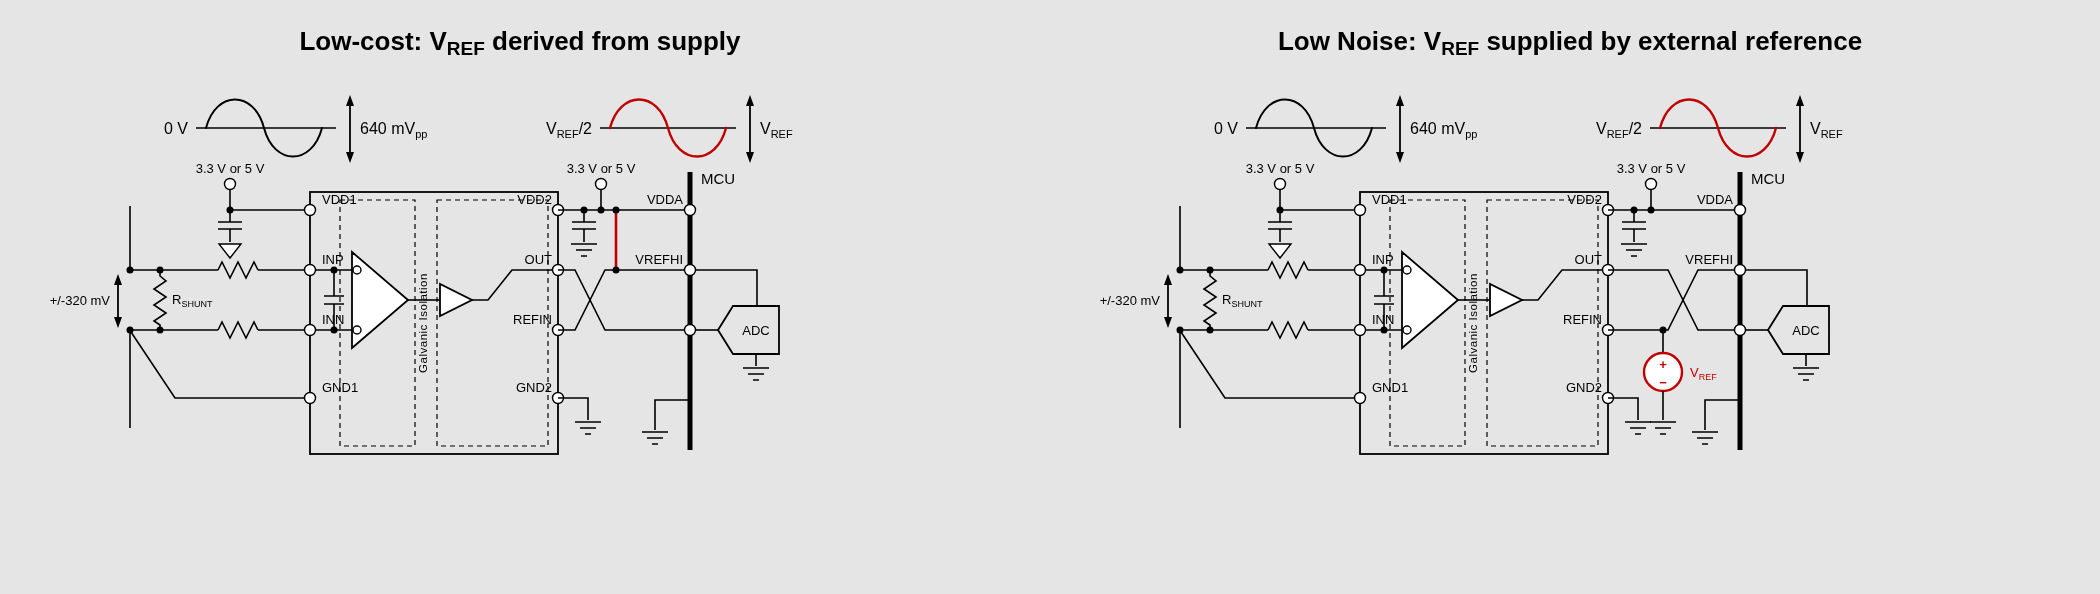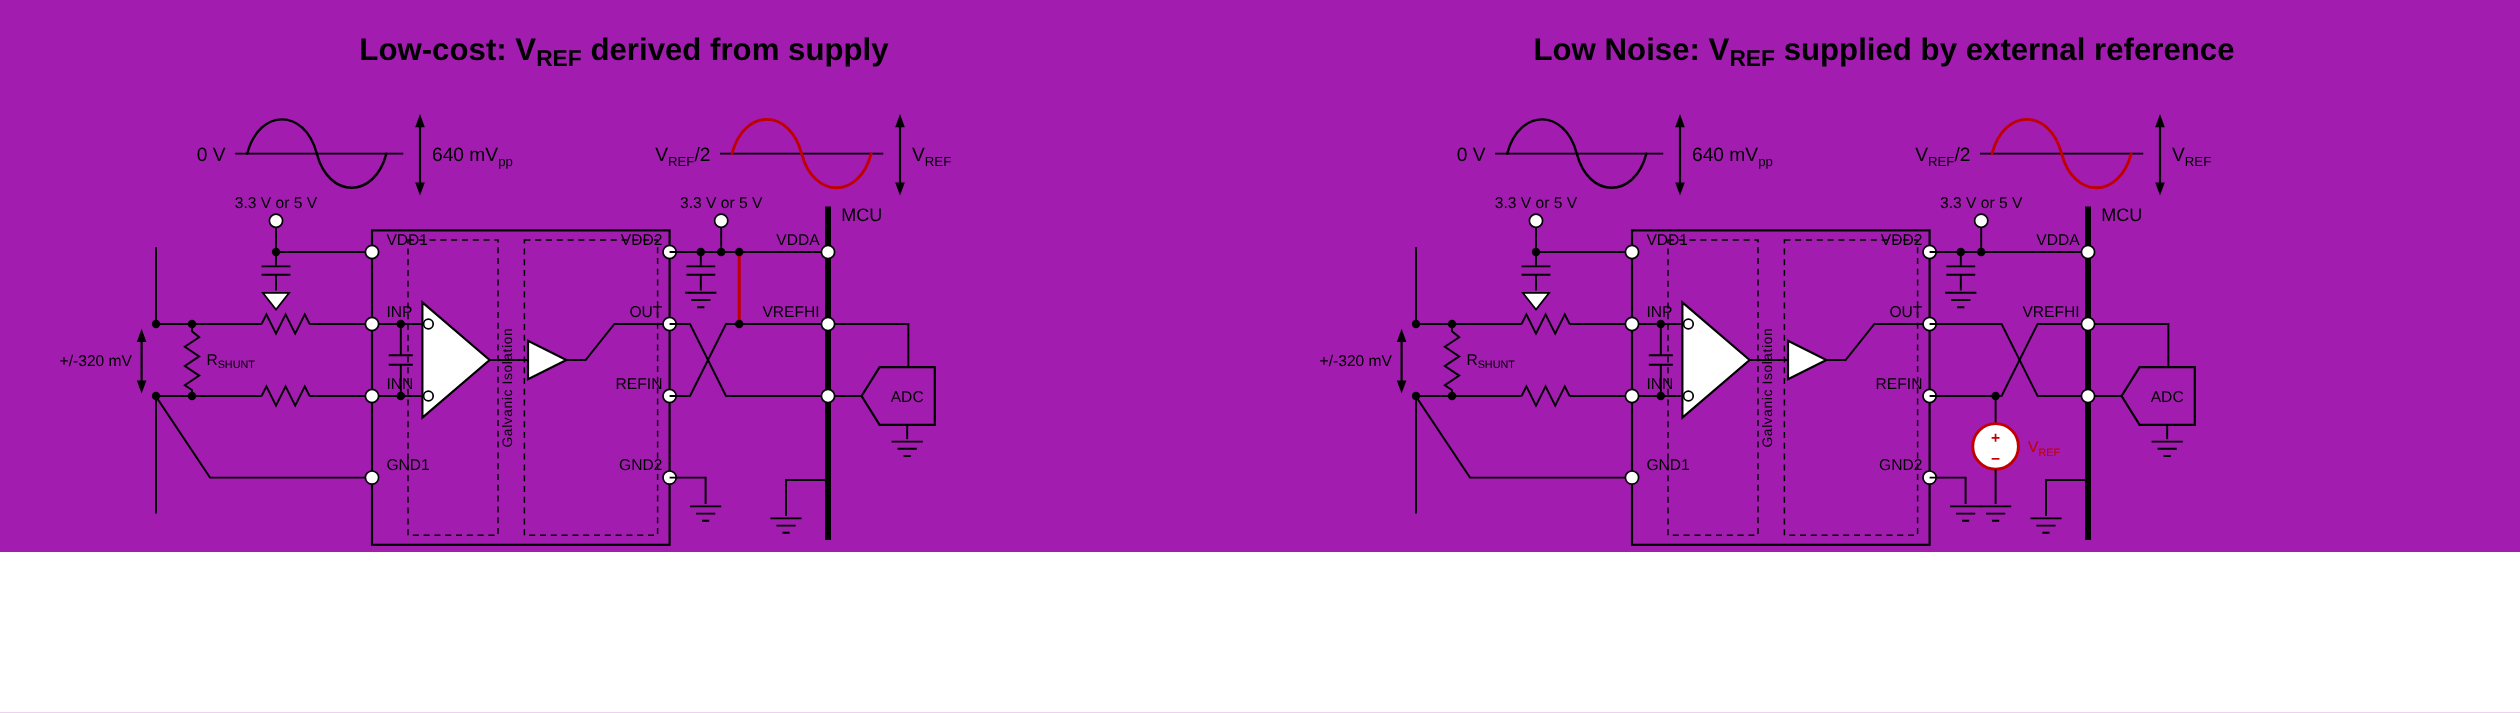--- a/index.html
+++ b/index.html
@@ -1,16 +1,16 @@
 <!DOCTYPE html>
 <html><head>
 <meta charset="utf-8">
 <style>
   html,body{margin:0;padding:0;background:#ffffff;}
-  .canvas{width:2100px;height:460px;display:flex;flex-direction:row;background:#a21caf;overflow:hidden;}
+  .canvas{width:2100px;height:594px;display:flex;flex-direction:row;background:#e5e5e5;overflow:hidden;}
   .panel{width:1050px;height:594px;position:relative;}
   svg{display:block;}
   svg text{font-family:"Liberation Sans",sans-serif;fill:#000;}
   .title-text{font-size:26px;font-weight:bold;}
   .title-sub{font-size:19px;font-weight:bold;}
   .wave-lbl{font-size:16px;}
   .wave-sub{font-size:11px;}
   .sm-lbl{font-size:13px;}
   .sm-sub{font-size:9px;}
   .mcu-lbl{font-size:15px;}

